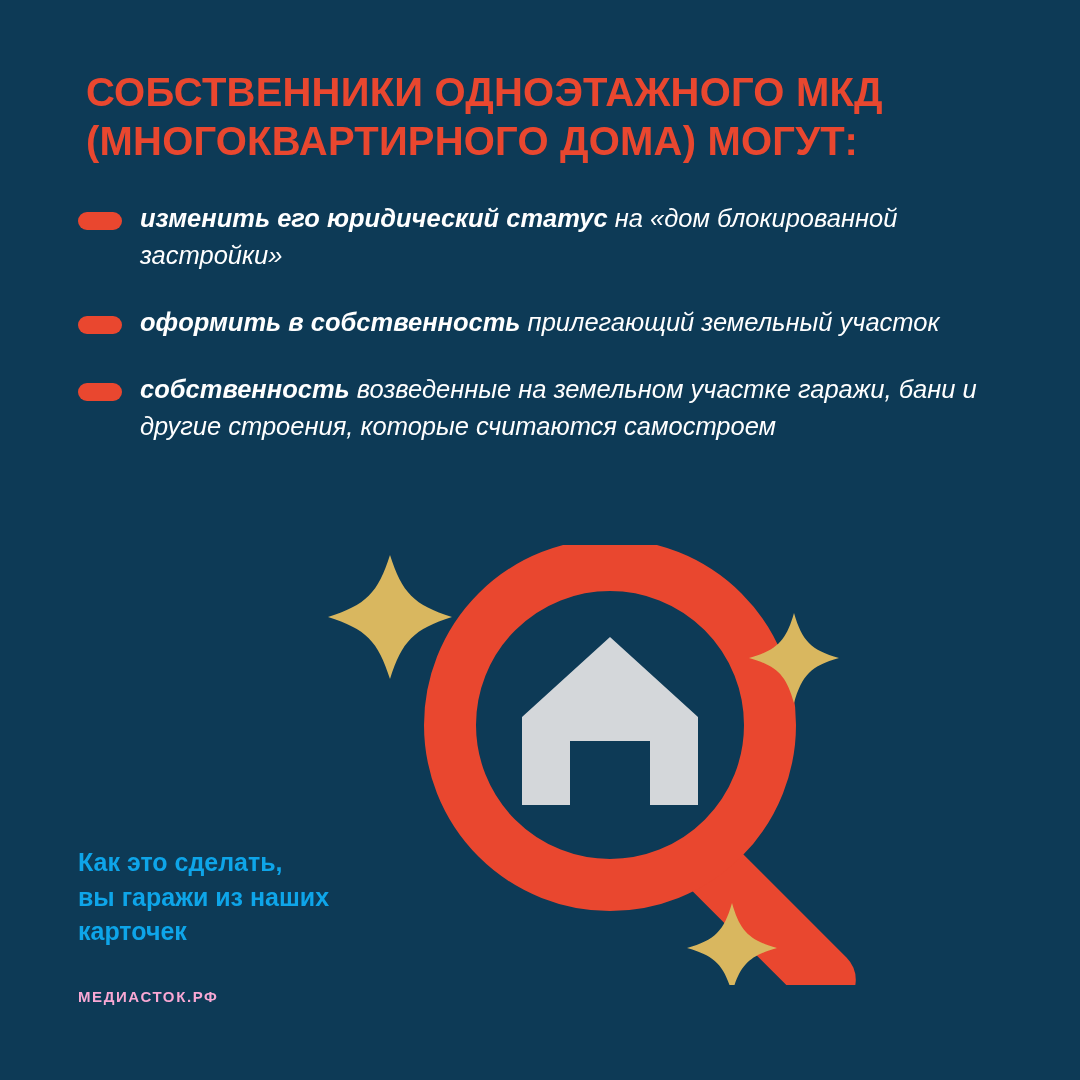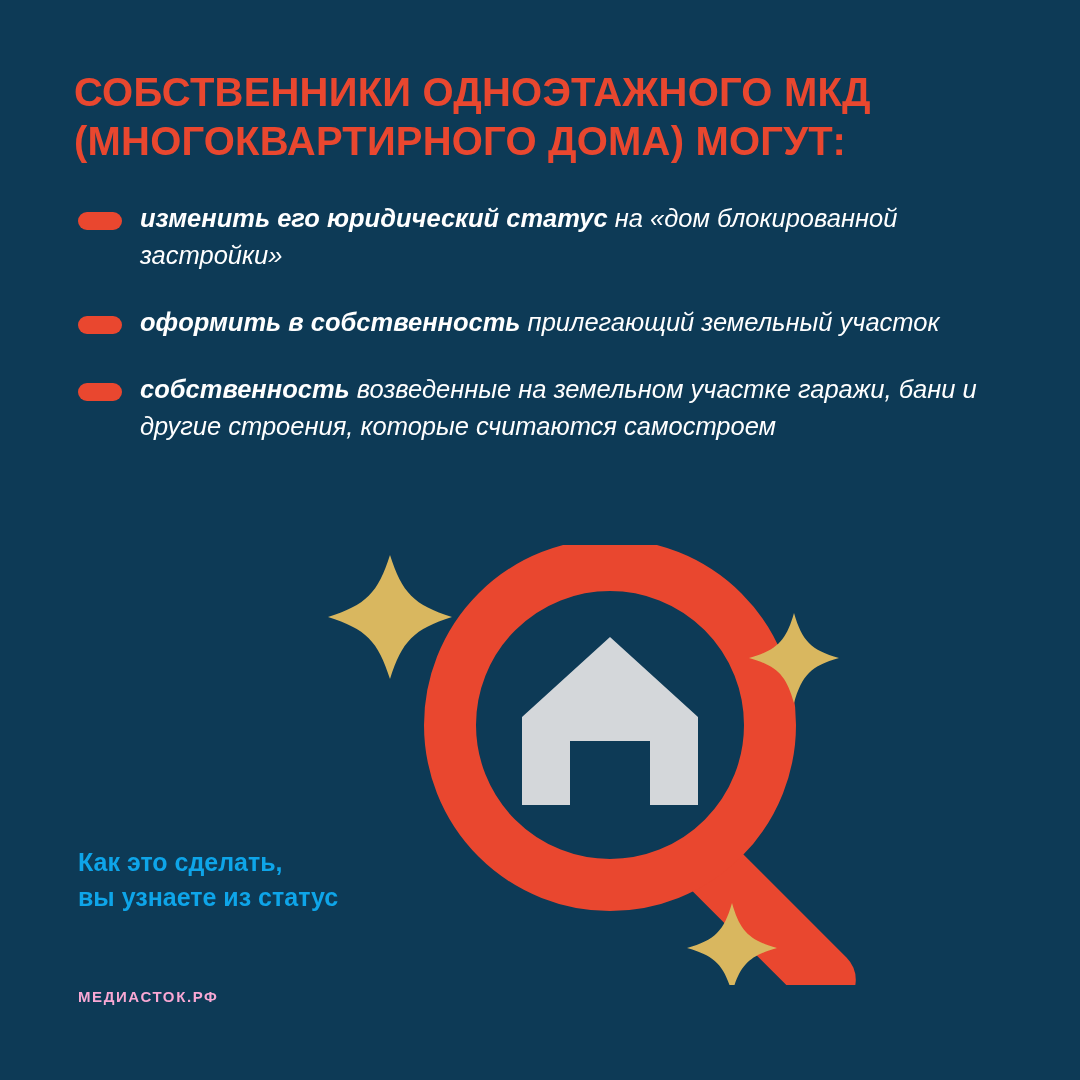--- a/index.html
+++ b/index.html
@@ -16,21 +16,21 @@
   }
   .card {
     position: absolute;
     inset: 0;
     background: #0d3a56;
   }
 
   
   .title {
     position: absolute;
-    left: 74px;
+    left: 86px;
     top: 68px;
     width: 940px;
     color: #e9472f;
     font-size: 40px;
     font-weight: bold;
     line-height: 1.22;
     letter-spacing: 0.2px;
     text-transform: uppercase;
   }
   .title .line {
@@ -147,18 +147,19 @@
       <path d="M290 92 L378 172 L378 260 L330 260 L330 196 L250 196 L250 260 L202 260 L202 172 Z" fill="#d4d7da"></path>
 
       <path d="M474 68 C482 96 491 105 519 113 C491 121 482 130 474 158 C466 130 457 121 429 113 C457 105 466 96 474 68 Z" fill="#d9b75f"></path>
 
       <path d="M412 358 C420 386 429 395 457 403 C429 411 420 420 412 448 C404 420 395 411 367 403 C395 395 404 386 412 358 Z" fill="#d9b75f"></path>
     </svg>
   </div>
 
   <div class="note">
     <span class="line">Как это сделать,</span>
-    <span class="line">вы узнаете из статус</span>
+    <span class="line">вы гаражи из наших</span>
+    <span class="line">карточек</span>
   </div>
 
   <div class="watermark">МЕДИАСТОК.РФ</div>
 
 </div>
 
 </body></html>

